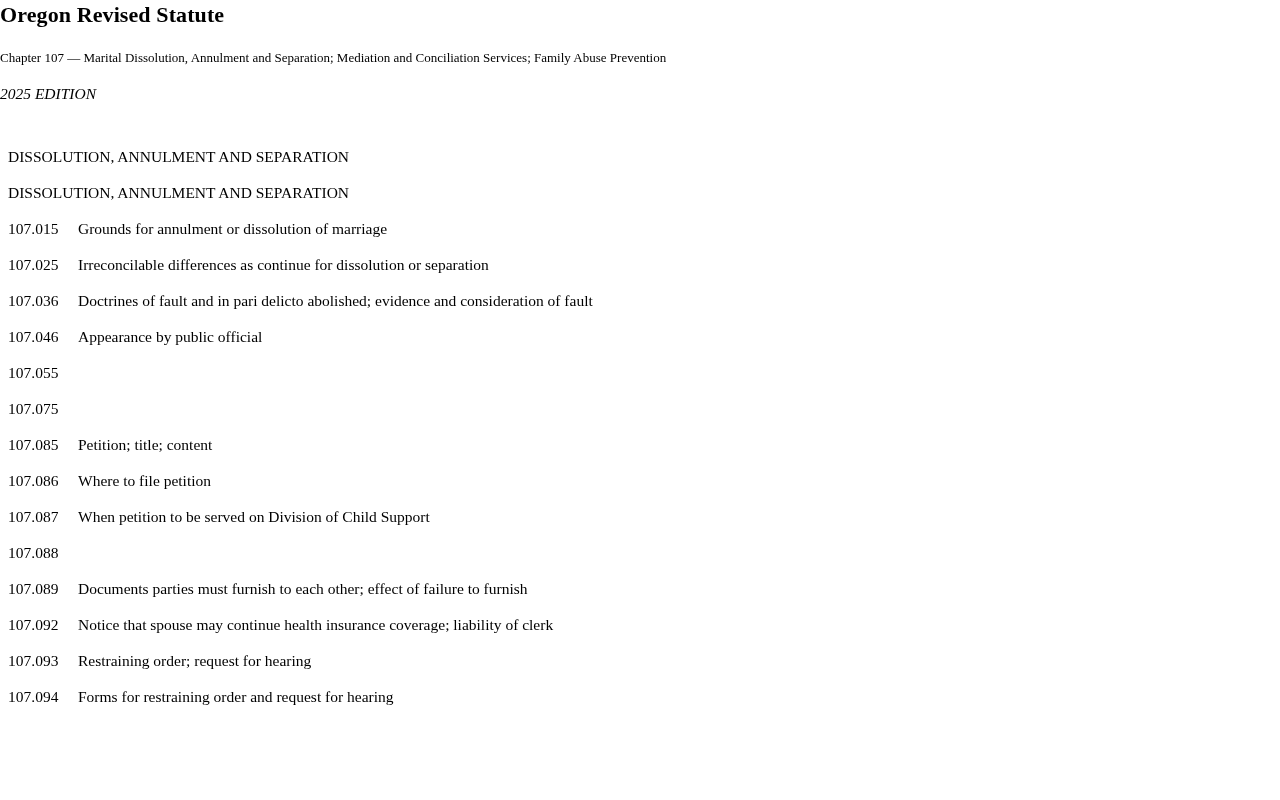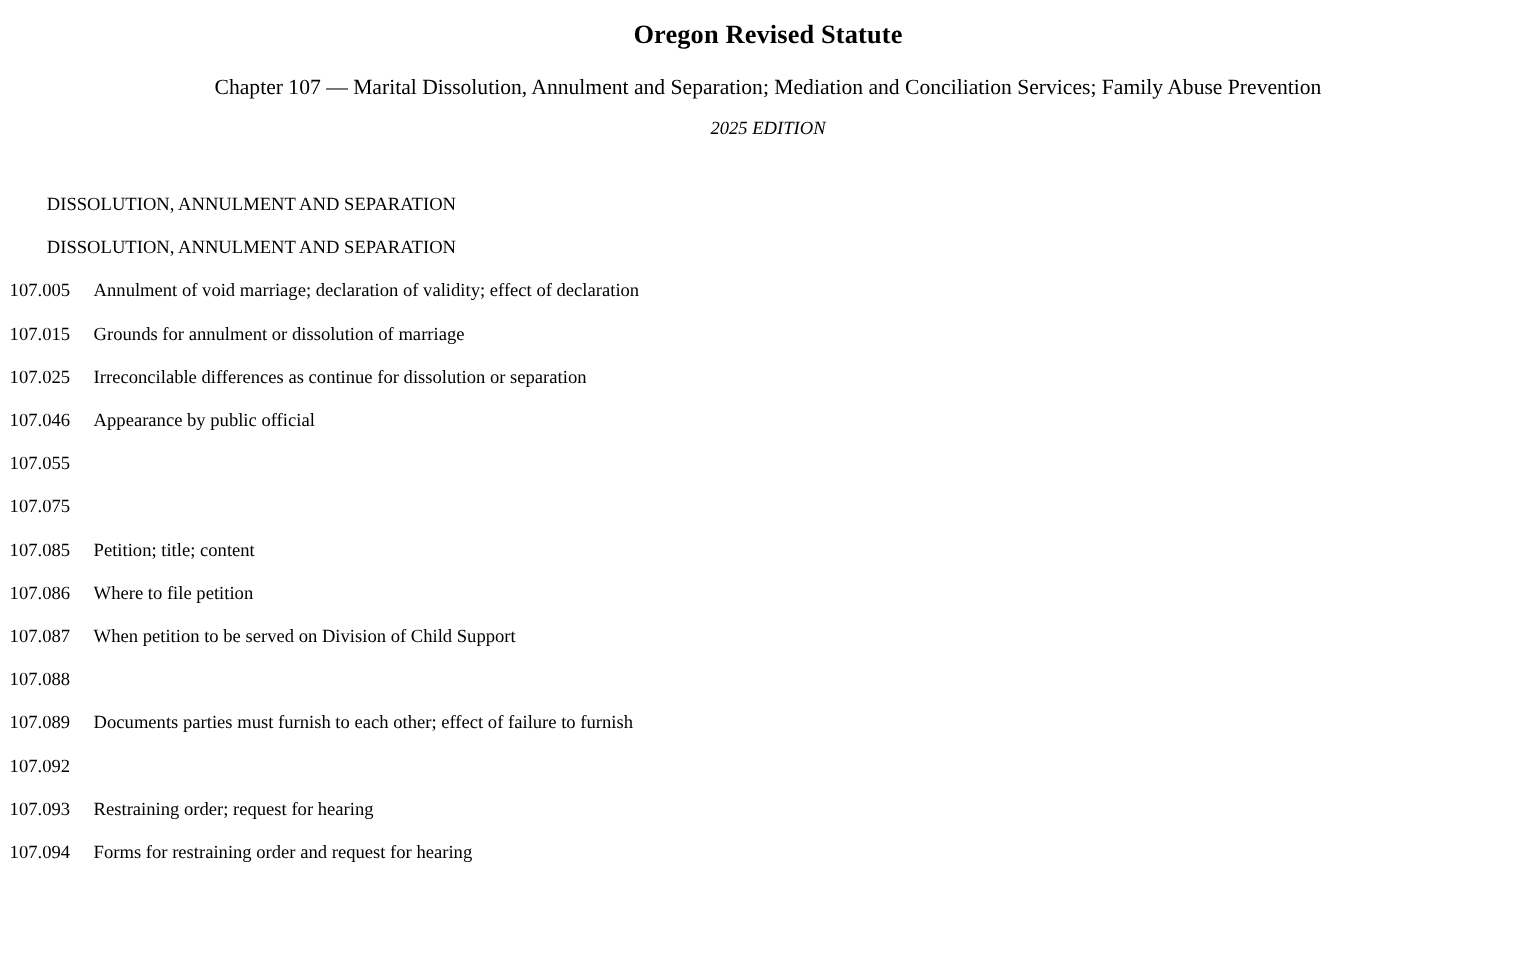--- a/index.html
+++ b/index.html
@@ -18,50 +18,49 @@
 
   .page {
     width: 1280px;
     height: 800px;
     box-sizing: border-box;
     padding: 0;
   }
 
   
   .masthead {
-    text-align: center;
-    padding-top: 14px;
+    text-align: left;
+    padding-top: 0;
   }
   .doc-title {
     font-size: 22px;
     font-weight: bold;
     line-height: 30px;
     margin: 0;
     letter-spacing: 0.1px;
   }
   .doc-subtitle {
-    font-size: 18px;
+    font-size: 13px;
     font-weight: normal;
     line-height: 22px;
     margin: 0;
     padding-top: 17px;
   }
   .doc-edition {
     font-size: 15.5px;
     font-weight: normal;
     line-height: 22px;
     margin: 0;
     padding-top: 14px;
     font-style: italic;
   }
 
   
   .sections {
     padding-top: 34px;
-    padding-left: 31px;
   }
   .section-heading {
     font-size: 15.5px;
     line-height: 36px;
     height: 36px;
     padding-left: 8px;
     white-space: nowrap;
   }
 
   
@@ -98,30 +97,30 @@
     <div class="doc-edition">2025 EDITION</div>
   </div>
 
   <div class="sections">
       <div class="section-heading">DISSOLUTION, ANNULMENT AND SEPARATION</div>
       <div class="section-heading">DISSOLUTION, ANNULMENT AND SEPARATION</div>
     </div>
 
   <div class="statute-list">
       <div class="statute-row">
-        <span class="statute-number">107.005</span>
-        <span class="statute-description">Annulment of void marriage; declaration of validity; effect of declaration</span>
-      </div>
-      <div class="statute-row">
         <span class="statute-number">107.015</span>
         <span class="statute-description">Grounds for annulment or dissolution of marriage</span>
       </div>
       <div class="statute-row">
         <span class="statute-number">107.025</span>
         <span class="statute-description">Irreconcilable differences as continue for dissolution or separation</span>
+      </div>
+      <div class="statute-row">
+        <span class="statute-number">107.036</span>
+        <span class="statute-description">Doctrines of fault and in pari delicto abolished; evidence and consideration of fault</span>
       </div>
       <div class="statute-row">
         <span class="statute-number">107.046</span>
         <span class="statute-description">Appearance by public official</span>
       </div>
       <div class="statute-row">
         <span class="statute-number">107.055</span>
       </div>
       <div class="statute-row">
         <span class="statute-number">107.075</span>
@@ -140,20 +139,21 @@
       </div>
       <div class="statute-row">
         <span class="statute-number">107.088</span>
       </div>
       <div class="statute-row">
         <span class="statute-number">107.089</span>
         <span class="statute-description">Documents parties must furnish to each other; effect of failure to furnish</span>
       </div>
       <div class="statute-row">
         <span class="statute-number">107.092</span>
+        <span class="statute-description">Notice that spouse may continue health insurance coverage; liability of clerk</span>
       </div>
       <div class="statute-row">
         <span class="statute-number">107.093</span>
         <span class="statute-description">Restraining order; request for hearing</span>
       </div>
       <div class="statute-row">
         <span class="statute-number">107.094</span>
         <span class="statute-description">Forms for restraining order and request for hearing</span>
       </div>
     </div>

